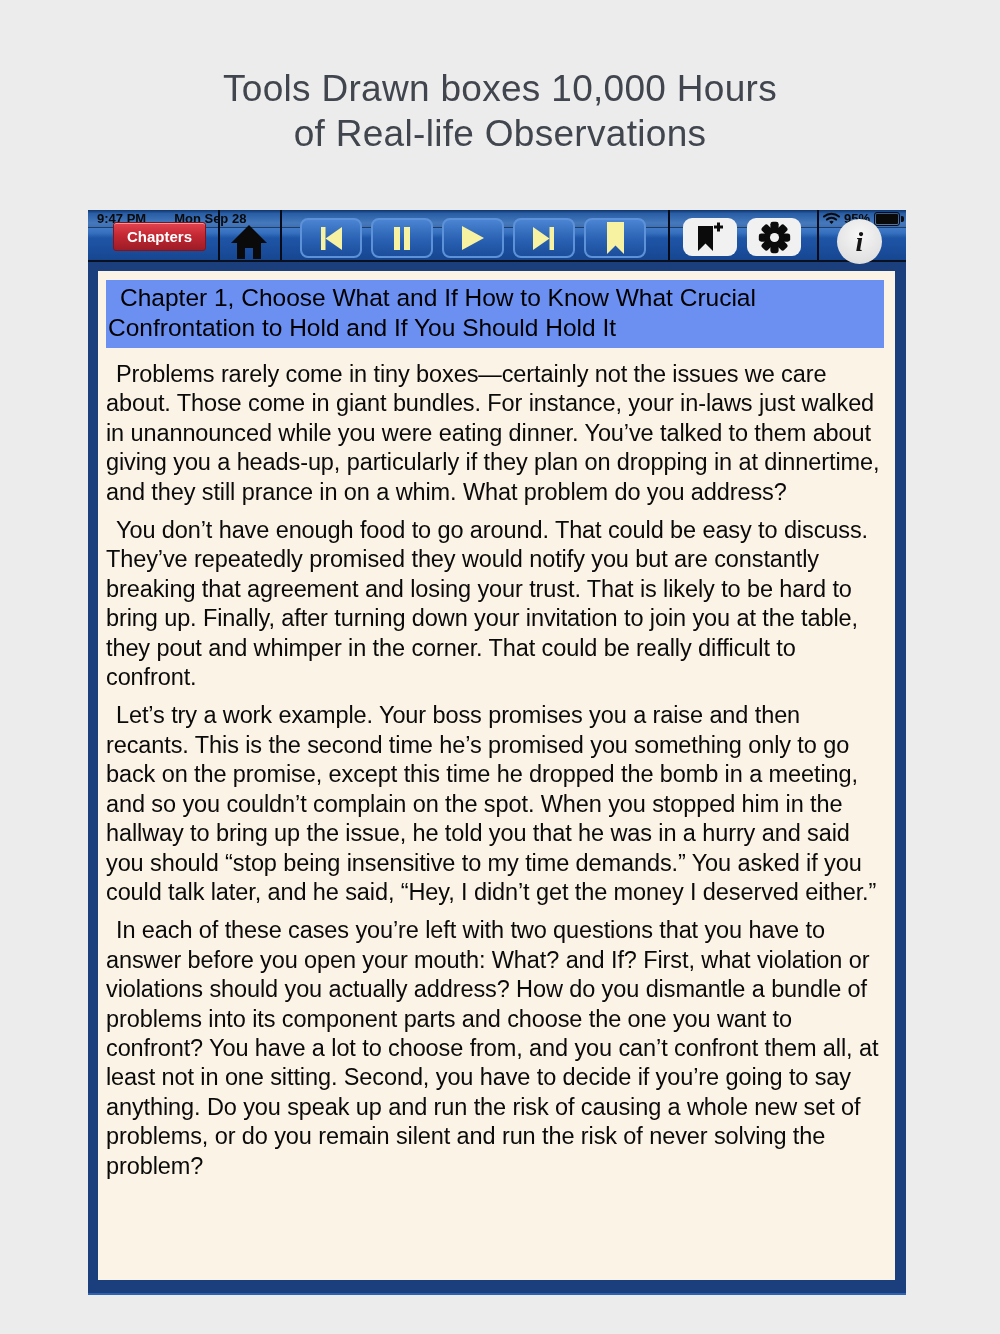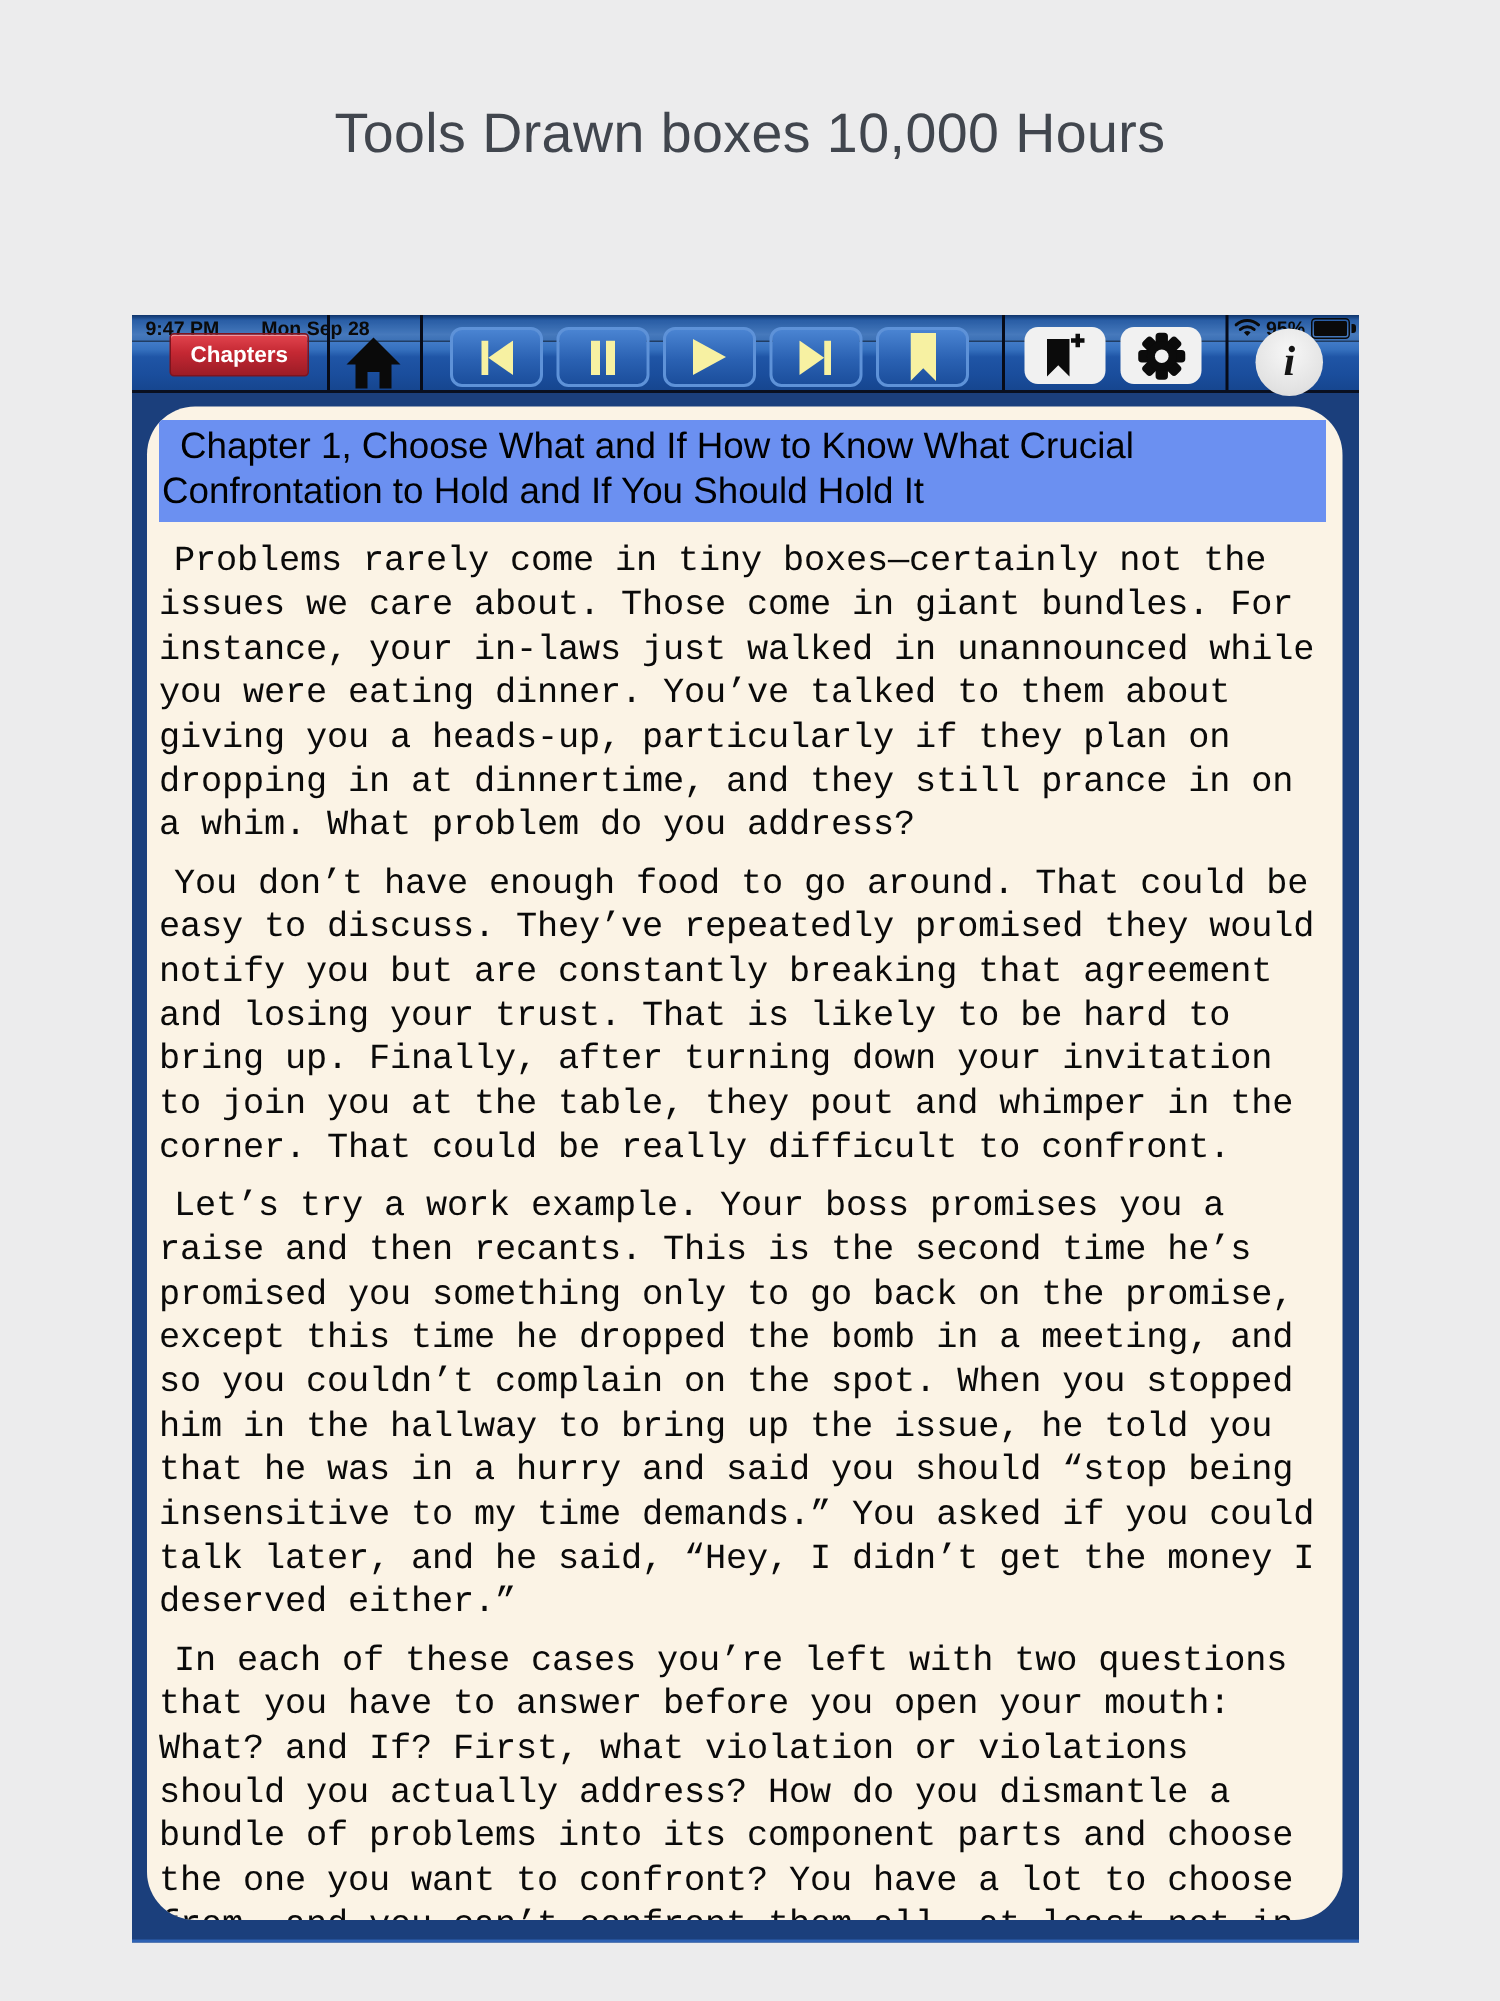--- a/index.html
+++ b/index.html
@@ -137,46 +137,45 @@
     position: absolute; top: 52px; left: 0; right: 0; bottom: 0;
     padding: 9px 11px 13px 10px;
     box-sizing: border-box;
   }
   .page-panel {
     width: 100%; height: 100%;
     background: #FBF3E5;
     overflow: hidden;
     padding: 7px 9px 0 8px;
     box-sizing: border-box;
-    border-radius: 32px;
   }
   .chapter-heading {
     background: #6B90F1;
     color: #000000;
     font-size: 24.5px;
     line-height: 30px;
     padding: 3px 4px 5px 2px;
     margin: 2px 2px 12px 0;
     text-indent: 12px;
   }
   .para {
     color: #0A0A0A;
     font-size: 23.5px;
     line-height: 29.4px;
     margin: 0 0 9px 0;
     text-indent: 10px;
     letter-spacing: -0.1px;
-    font-family: Liberation Mono, monospace;
   }
 </style>
 </head>
 <body>
 
 <div class="app-title">
   <div>Tools Drawn boxes 10,000 Hours</div>
+  <div>of Real-life Observations</div>
 </div>
 
 <div class="window">
 
   <div class="toolbar">
     <div class="status-strip"></div>
 
     <div class="status-left">
       <span>9:47 PM</span>
       <span>Mon Sep 28</span>

